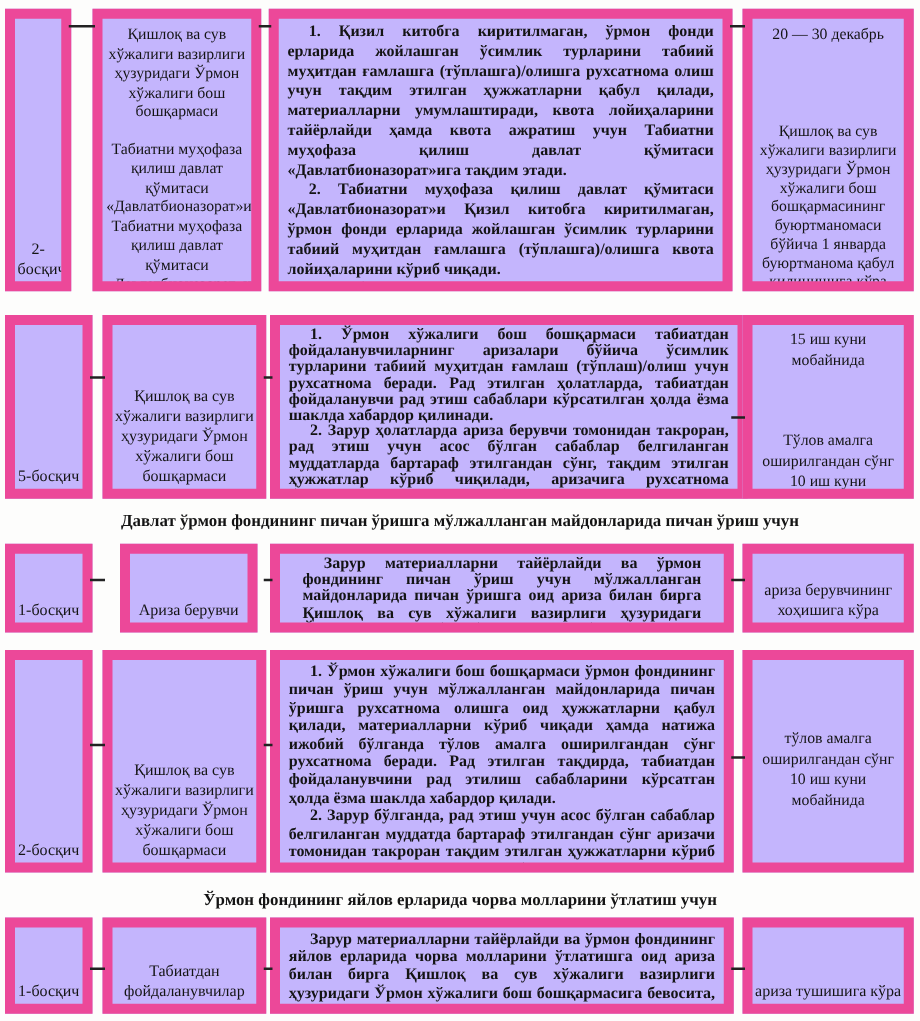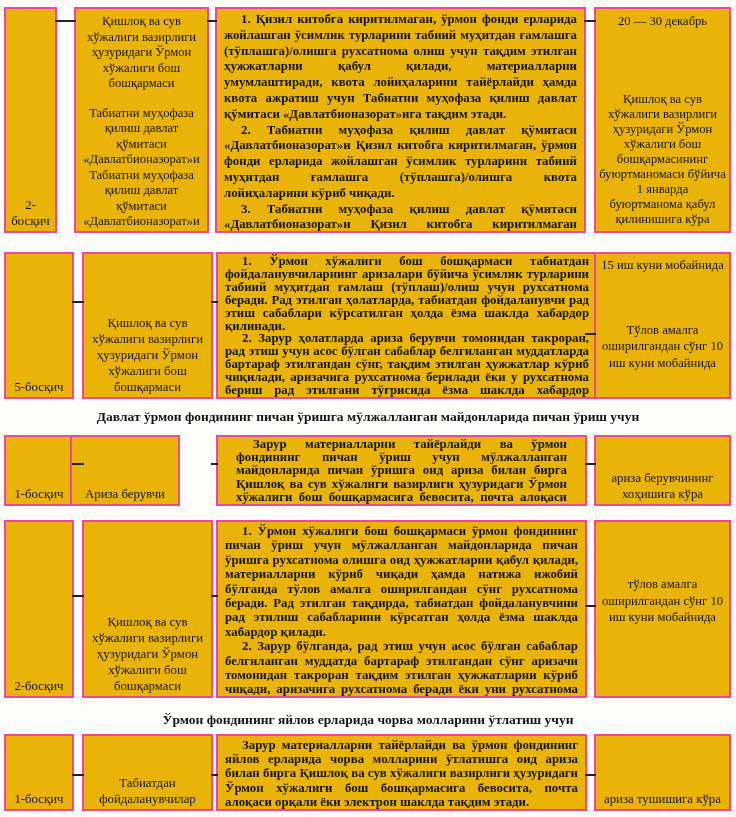--- a/index.html
+++ b/index.html
@@ -5,22 +5,22 @@
   html,body { margin:0; padding:0; background:#ffffff; }
   .page {
     position:relative; width:736px; height:817px;
     background:#fdfdfc; color:#141414;
     font-family:"Liberation Serif","DejaVu Serif",serif;
     overflow:hidden;
   }
   .row { position:absolute; left:0; width:736px; }
   .cell {
     position:absolute; top:0; height:100%;
-    border:2px solid #ec4899; box-sizing:border-box;
-    overflow:hidden; background:#eab308;
+    border:8px solid #ec4899; box-sizing:border-box;
+    overflow:hidden; background:#c4b5fd;
   }
   
   .cc {
     display:flex; flex-direction:column; justify-content:flex-end; align-items:center;
     text-align:center; font-size:12.8px; line-height:16px; padding:2px;
   }
   
   .tc {
     display:flex; flex-direction:column; align-items:center;
     text-align:center; font-size:12.6px; line-height:15.5px; padding:5px 3px 2px 3px;
@@ -86,21 +86,21 @@
     <div class="conn" style="left:211px;top:49px;width:7px"></div>
     <div class="conn" style="left:585px;top:81px;width:11px"></div>
   </div>
 
   <div class="hdr" style="top:409px">Давлат ўрмон фондининг пичан ўришга мўлжалланган майдонларида пичан ўриш учун</div>
 
   <div class="row r3" style="top:435px;height:71px">
     <div class="cell cc" style="left:4px;width:70px">
       <div class="blk">1-босқич</div>
     </div>
-    <div class="cell cc" style="left:70px;width:110px">
+    <div class="cell cc" style="left:96px;width:110px">
       <div class="blk">Ариза берувчи</div>
     </div>
     <div class="cell body" style="left:216px;width:371px">
       <p>Зарур материалларни тайёрлайди ва ўрмон фондининг пичан ўриш учун мўлжалланган майдонларида пичан ўришга оид ариза билан бирга Қишлоқ ва сув хўжалиги вазирлиги ҳузуридаги Ўрмон хўжалиги бош бошқармасига бевосита, почта алоқаси орқали ёки электрон шаклда тақдим этади.</p>
     </div>
     <div class="cell cc" style="left:594px;width:137px">
       <div class="blk">ариза берувчининг хоҳишига кўра</div>
     </div>
     <div class="conn" style="left:72px;top:28px;width:12px"></div>
     <div class="conn" style="left:211px;top:28px;width:7px"></div>

